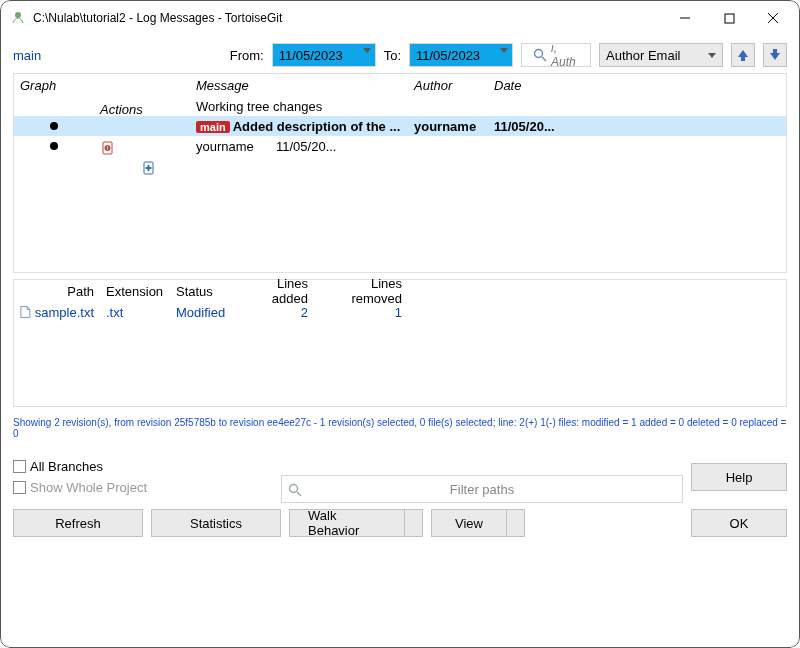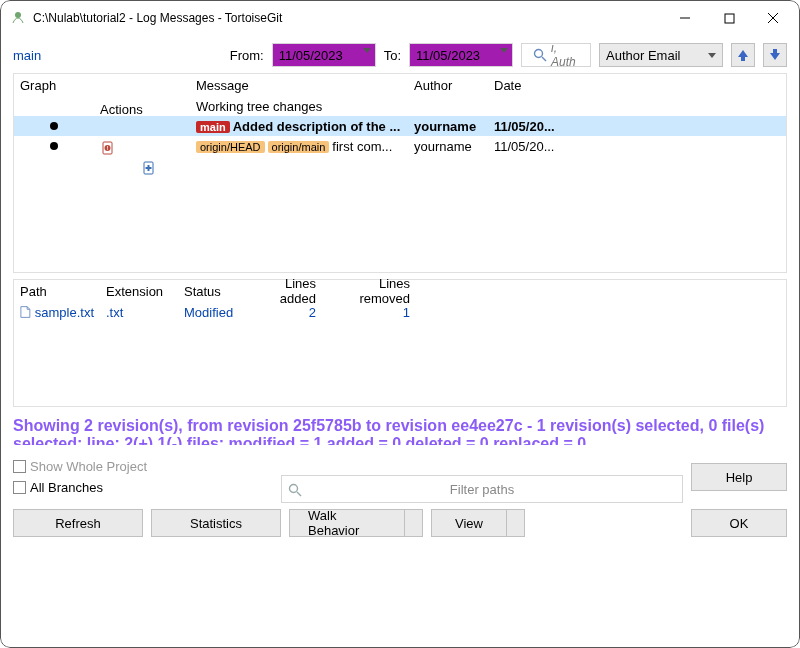--- a/index.html
+++ b/index.html
@@ -7,48 +7,48 @@
 .window { width: 800px; height: 648px; display: flex; flex-direction: column; border: 1px solid #555; border-radius: 10px; background: #fff; }
 .titlebar { height: 34px; display: flex; align-items: center; padding: 0 4px 0 8px; font-size: 12px; }
 .titlebar .icon { width: 18px; height: 18px; margin-right: 6px; display:flex; align-items:center; justify-content:center; }
 .titlebar .title { flex: 1; font-size: 12px; color: #000; }
 .winbtn { width: 44px; height: 30px; display: flex; align-items: center; justify-content: center; font-size: 14px; color:#000; }
 .winbtn svg { stroke:#000; }
 .content { flex: 1; display: flex; flex-direction: column; padding: 8px 12px 12px 12px; gap: 6px; }
 .filterbar { display: flex; align-items: center; gap: 8px; font-size: 13px; }
 .filterbar .branch-link { color: #0645ad; text-decoration: none; margin-right: auto; }
 .lbl { color:#000; font-size: 13px; }
-.dateinput { position:relative; border: 1px solid #d6d6d6; height: 24px; width: 104px; display: flex; align-items: center; padding: 0 18px 0 6px; font-size: 13px; background:#a21caf; }
+.dateinput { position:relative; border: 1px solid #d6d6d6; height: 24px; width: 104px; display: flex; align-items: center; padding: 0 18px 0 6px; font-size: 13px; background:#0ea5e9; }
 .dateinput .caret { position:absolute; right:4px; top:4px; }
 .authorsearch { border: 1px solid #d6d6d6; height: 24px; width: 70px; display: flex; align-items: center; padding: 0 11px; color:#777; font-size: 12px; overflow:hidden; font-style: italic; }
 .authorsearch .mag { margin-right:4px; flex-shrink:0; }
 .dropdown { border: 1px solid #c0c0c0; background: #eaeaea; height: 24px; width: 124px; display:flex; align-items:center; padding:0 6px; font-size:13px; justify-content:space-between; }
 .arrowbtn { width: 24px; height: 24px; border: 1px solid #c0c0c0; background:#eaeaea; display:flex; align-items:center; justify-content:center; }
 .pane { border: 1px solid #e0e0e0; background:#fff; flex-shrink:0; }
 .loggrid { height: 200px; font-size: 13px; }
 .loggrid .head { display:flex; height: 22px; align-items:center; color:#000; }
-.loggrid .head .c { padding: 0 6px; border-right: 0px solid transparent; }
+.loggrid .head .c { padding: 0 6px; border-right: 0px solid transparent; font-style: italic; }
 .cg { width: 80px; } .ca { width: 96px; margin-top: 48px; } .cm { width: 218px; } .cau { width: 80px; } .cd { width: 80px; }
 .row { display:flex; height: 20px; align-items: center; font-size: 13px; }
 .row .c { padding: 0 6px; overflow: hidden; white-space: nowrap; }
 .row.working { color:#000; }
 .row.selected { background: #cce8ff; font-weight: bold; }
 .row.selected .cg, .row .cg { display:flex; justify-content:center; align-items:center; }
 .bullet { width:8px; height:8px; background:#000; border-radius:50%; }
 .tag { padding: 0 4px; font-size: 11px; font-weight: bold; margin-right: 3px; border-radius: 2px; display:inline-block; vertical-align: middle; }
 .tag.red { background:#c62828; color:#fff; }
 .tag.org { background:#f7c27a; color:#000; font-weight: normal; }
 .action-icon { display:inline-flex; width:16px; height:16px; }
 .detailpane { height: 144px; font-family: Consolas, monospace; font-size: 13px; padding: 6px 8px; line-height: 1.5; white-space: pre-wrap; }
 .filespane { height: 128px; font-size: 13px; }
 .filespane .head { display:flex; height:22px; align-items:center; }
 .filespane .head .c, .filespane .row .c { padding: 0 6px; }
-.fp { width: 86px; } .fe { width: 70px; } .fs { width: 66px; margin-left: 8px; } .fla { width: 78px; text-align:right; } .flr { width: 94px; text-align:right; }
+.fp { width: 86px; text-align: right; } .fe { width: 70px; } .fs { width: 66px; } .fla { width: 78px; text-align:right; } .flr { width: 94px; text-align:right; }
 .filespane .row .link { color: #0645ad; }
-.statusline { font-size: 16px; color: #8b5cf6; height: 32px; overflow: hidden; padding-top: 4px; font-weight: bold; }
+.statusline { font-size: 10px; color: #1d4ed8; height: 32px; overflow: hidden; padding-top: 4px; }
 .bottomrow1 { display:flex; align-items:center; gap: 8px; font-size: 13px; }
 .checkbox { width:13px; height:13px; border:1px solid #888; background:#fff; display:inline-flex; align-items:center; justify-content:center; margin-right:4px; }
 .chkrow { display:flex; align-items:center; font-size:13px; }
 .leftchecks { width: 260px; display:flex; flex-direction:column; gap:6px; }
 .filterpaths { flex:1; border:1px solid #d6d6d6; height:28px; display:flex; align-items:center; padding:0 8px; color:#888; font-size:13px; justify-content:center; position:relative;margin-top:24px; }
 .filterpaths .mag { position:absolute; left:6px; top:7px; }
 .btn { border:1px solid #c0c0c0; background:#eaeaea; height:28px; display:flex; align-items:center; justify-content:center; font-size:13px; padding: 0 10px; }
 .bottomrow2 { display:flex; align-items:center; gap:8px; }
 .splitbtn { display:flex; }
 .splitbtn .main { border:1px solid #c0c0c0; background:#eaeaea; height:28px; display:flex; align-items:center; justify-content:center; font-size:13px; padding:0 18px; }
@@ -159,23 +159,20 @@
             <span class="bullet"></span>
           </div>
         <div class="c ca" style="text-align:center">
           <span class="action-icon" style="margin-left:14px">
               <svg width="16" height="16" viewBox="0 0 16 16">
                 <rect x="3" y="1" width="9" height="12" rx="1" fill="#fff" stroke="#3b6fb5"></rect>
                 <path d="M7.5 4v6M4.5 7h6" stroke="#3b6fb5" stroke-width="2"></path>
               </svg>
             </span>
         </div>
-        <div class="c cm">
-          <span class="tag org">origin/HEAD</span><span class="tag org">origin/main</span><span>first com...</span>
-        </div>
         <div class="c cau">yourname</div>
         <div class="c cd">11/05/20...</div>
       </div>
     </div>
 
 
     <div class="pane filespane">
       <div class="head">
         <div class="c fp">Path</div>
         <div class="c fe">Extension</div>
@@ -195,27 +192,27 @@
         <div class="c fs link">Modified</div>
         <div class="c fla link">2</div>
         <div class="c flr link">1</div>
       </div>
     </div>
 
     <div class="statusline">Showing 2 revision(s), from revision 25f5785b to revision ee4ee27c - 1 revision(s) selected, 0 file(s) selected; line: 2(+) 1(-) files: modified = 1  added = 0  deleted = 0  replaced = 0</div>
 
     <div class="bottomrow1">
       <div class="leftchecks">
+        <div class="chkrow">
+          <span class="checkbox"></span>
+          <span>All Branches</span>
+        </div>
         <div class="chkrow disabled">
           <span class="checkbox"></span>
           <span>Show Whole Project</span>
-        </div>
-        <div class="chkrow">
-          <span class="checkbox"></span>
-          <span>All Branches</span>
         </div>
       </div>
       <div class="filterpaths">
         <svg class="mag" width="14" height="14" viewBox="0 0 14 14">
             <circle cx="5.5" cy="5.5" r="4" stroke="#9aa" fill="none" stroke-width="1.4"></circle>
             <line x1="9" y1="9" x2="13" y2="13" stroke="#9aa" stroke-width="1.4"></line>
           </svg>
         <span>Filter paths</span>
       </div>
       <div class="btn" style="width:96px">

